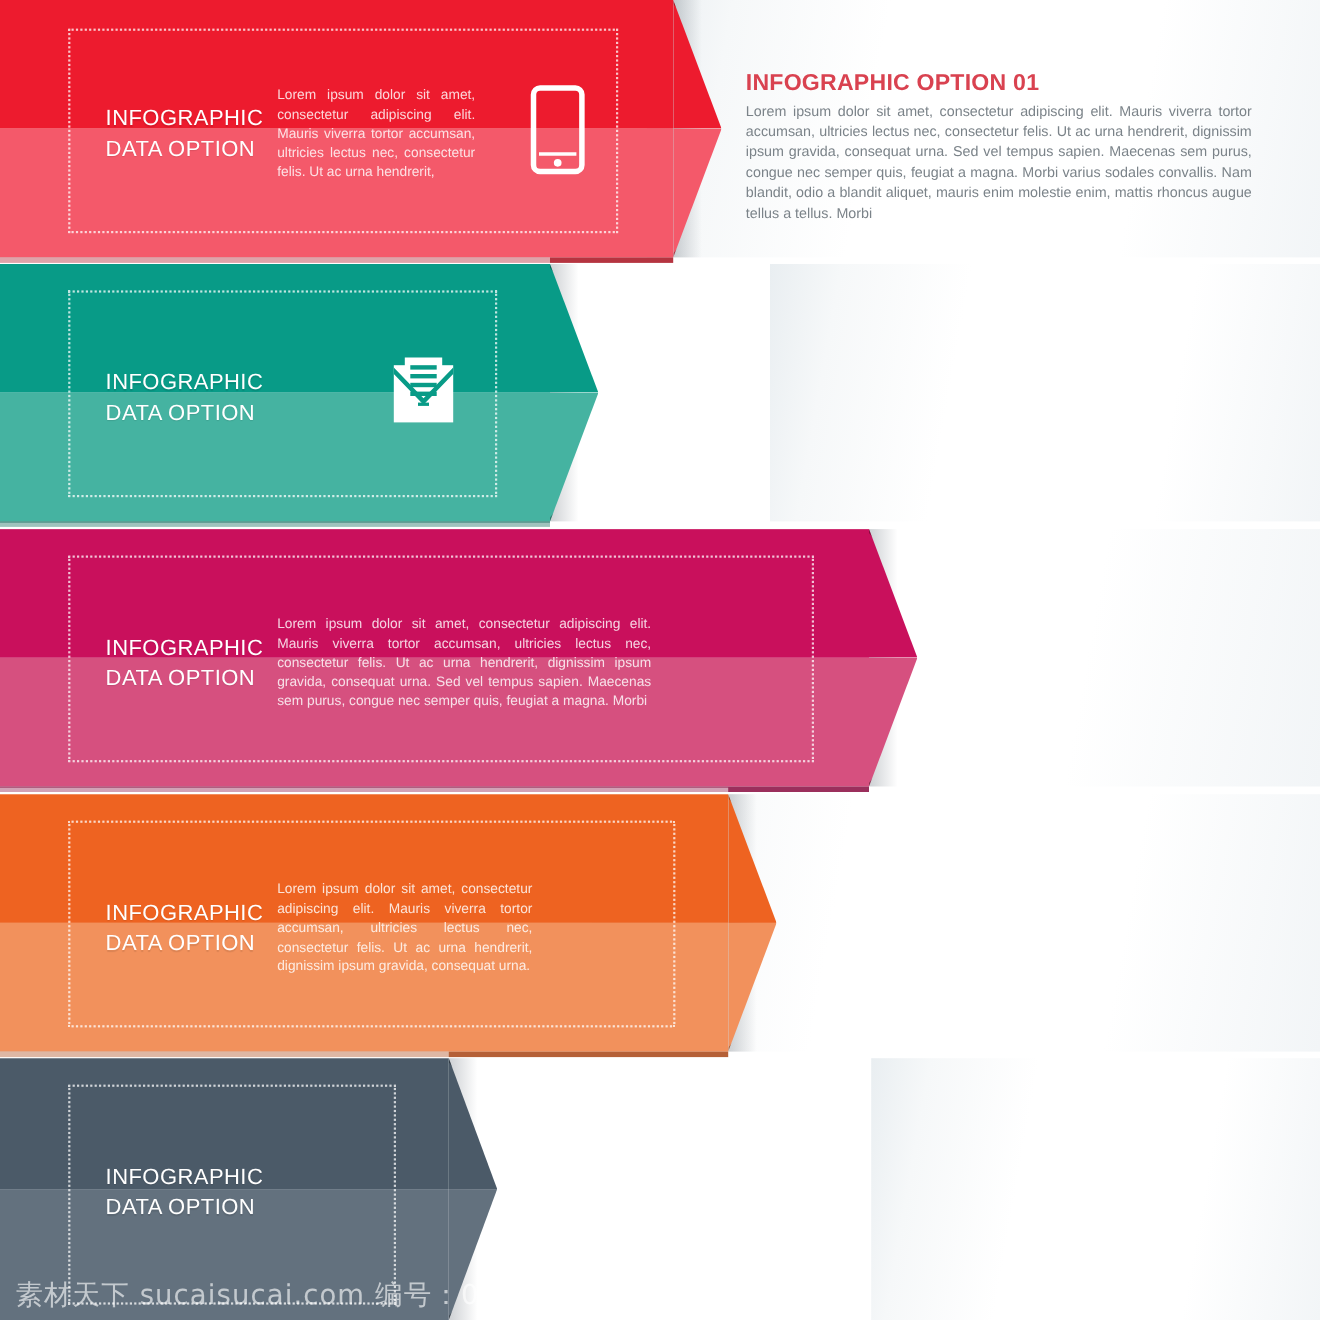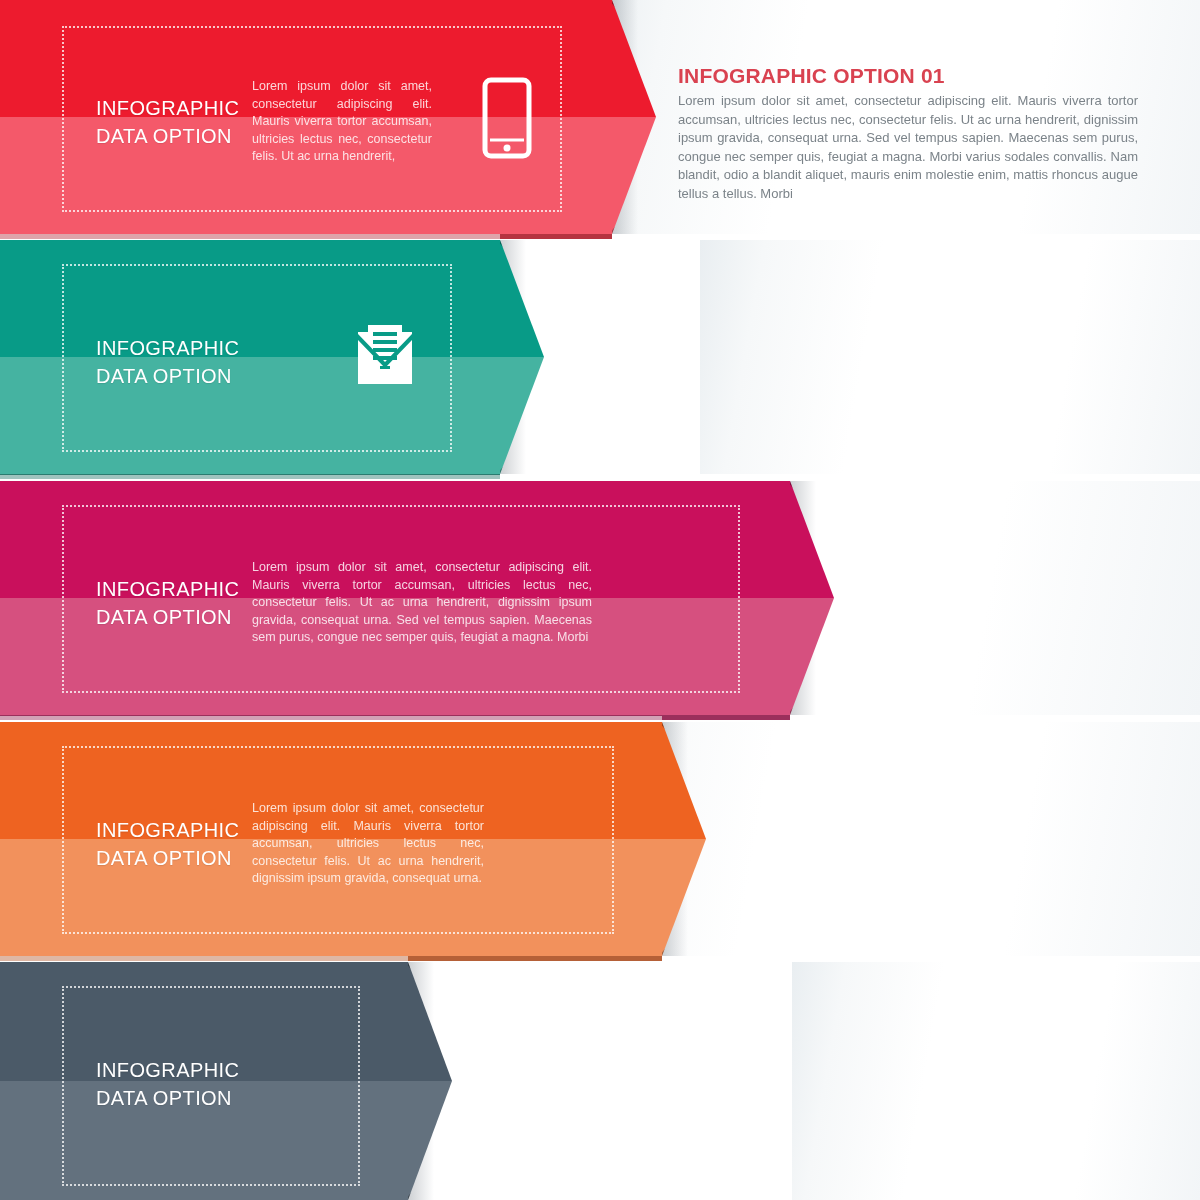--- a/index.html
+++ b/index.html
@@ -318,14 +318,15 @@
       </div>
     </div>
 
     <div class="label" style="left:96px;top:94px;width:180px;">INFOGRAPHIC
 DATA OPTION</div>
 
     <div class="revtext" style="left:252px;top:78px;width:180px;"></div>
 
   </div>
 
+  <div id="watermark">素材天下 sucaisucai.com 编号：09424506</div>
 
 </div>
 
 </body></html>

